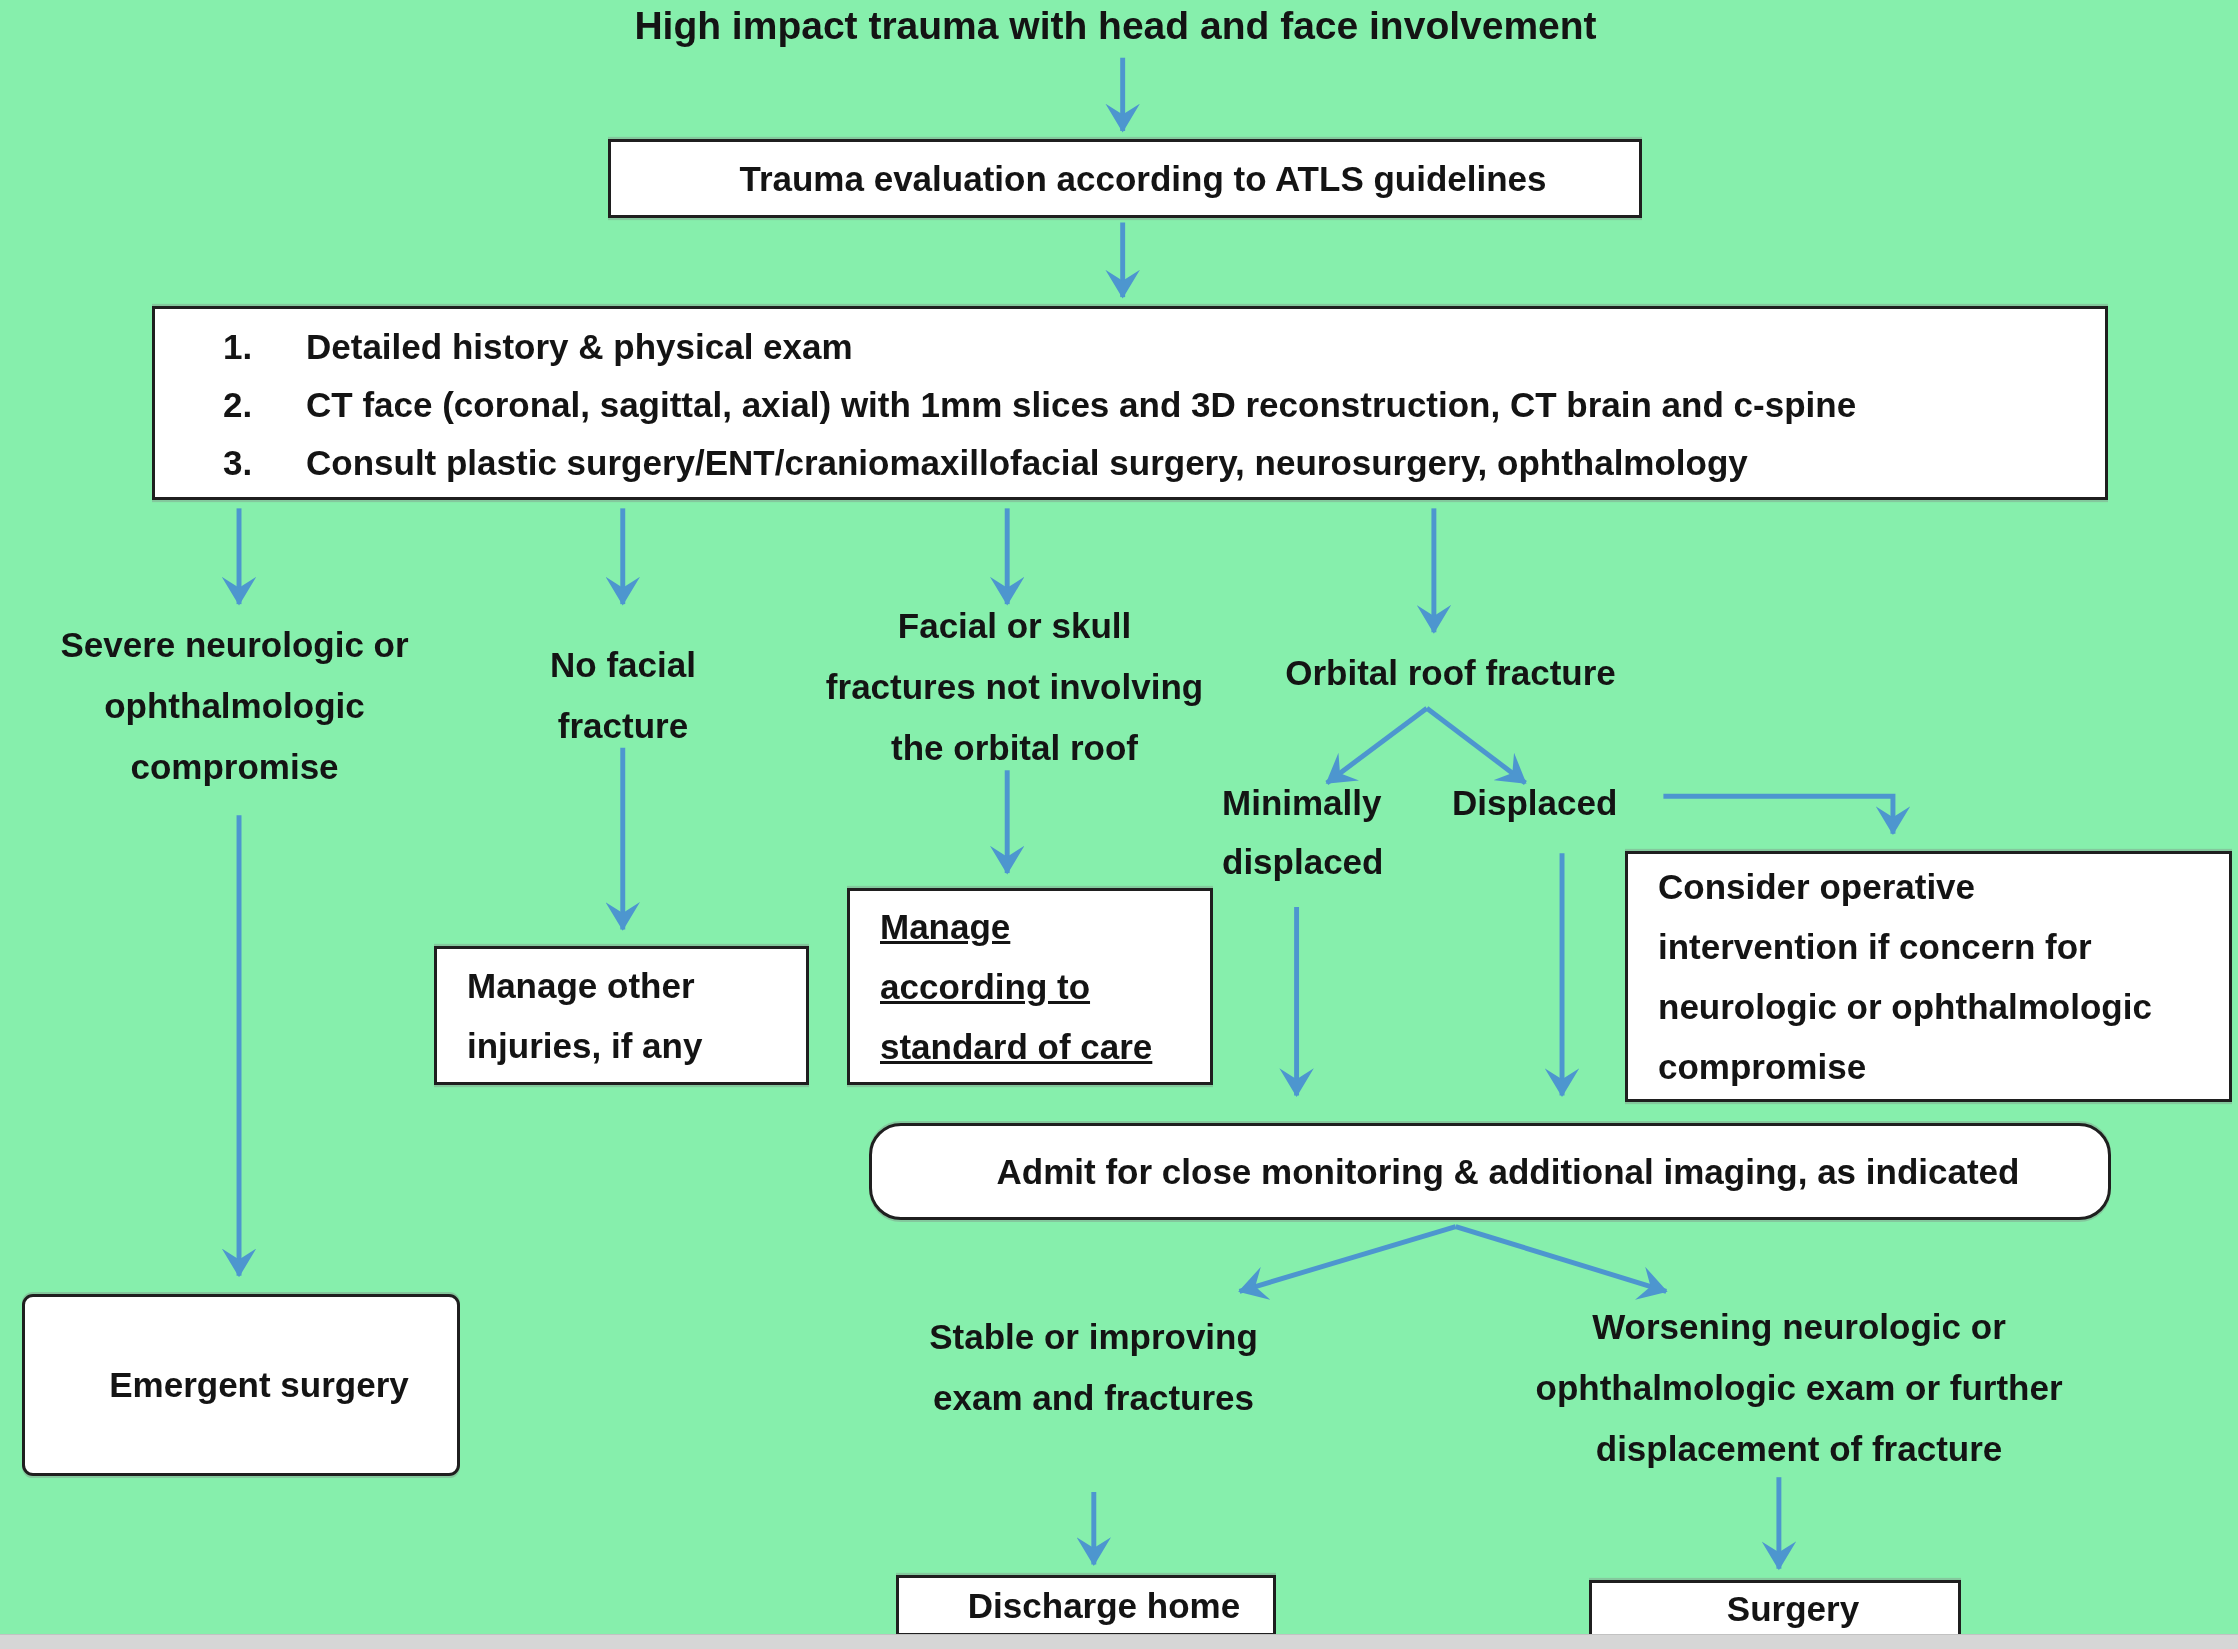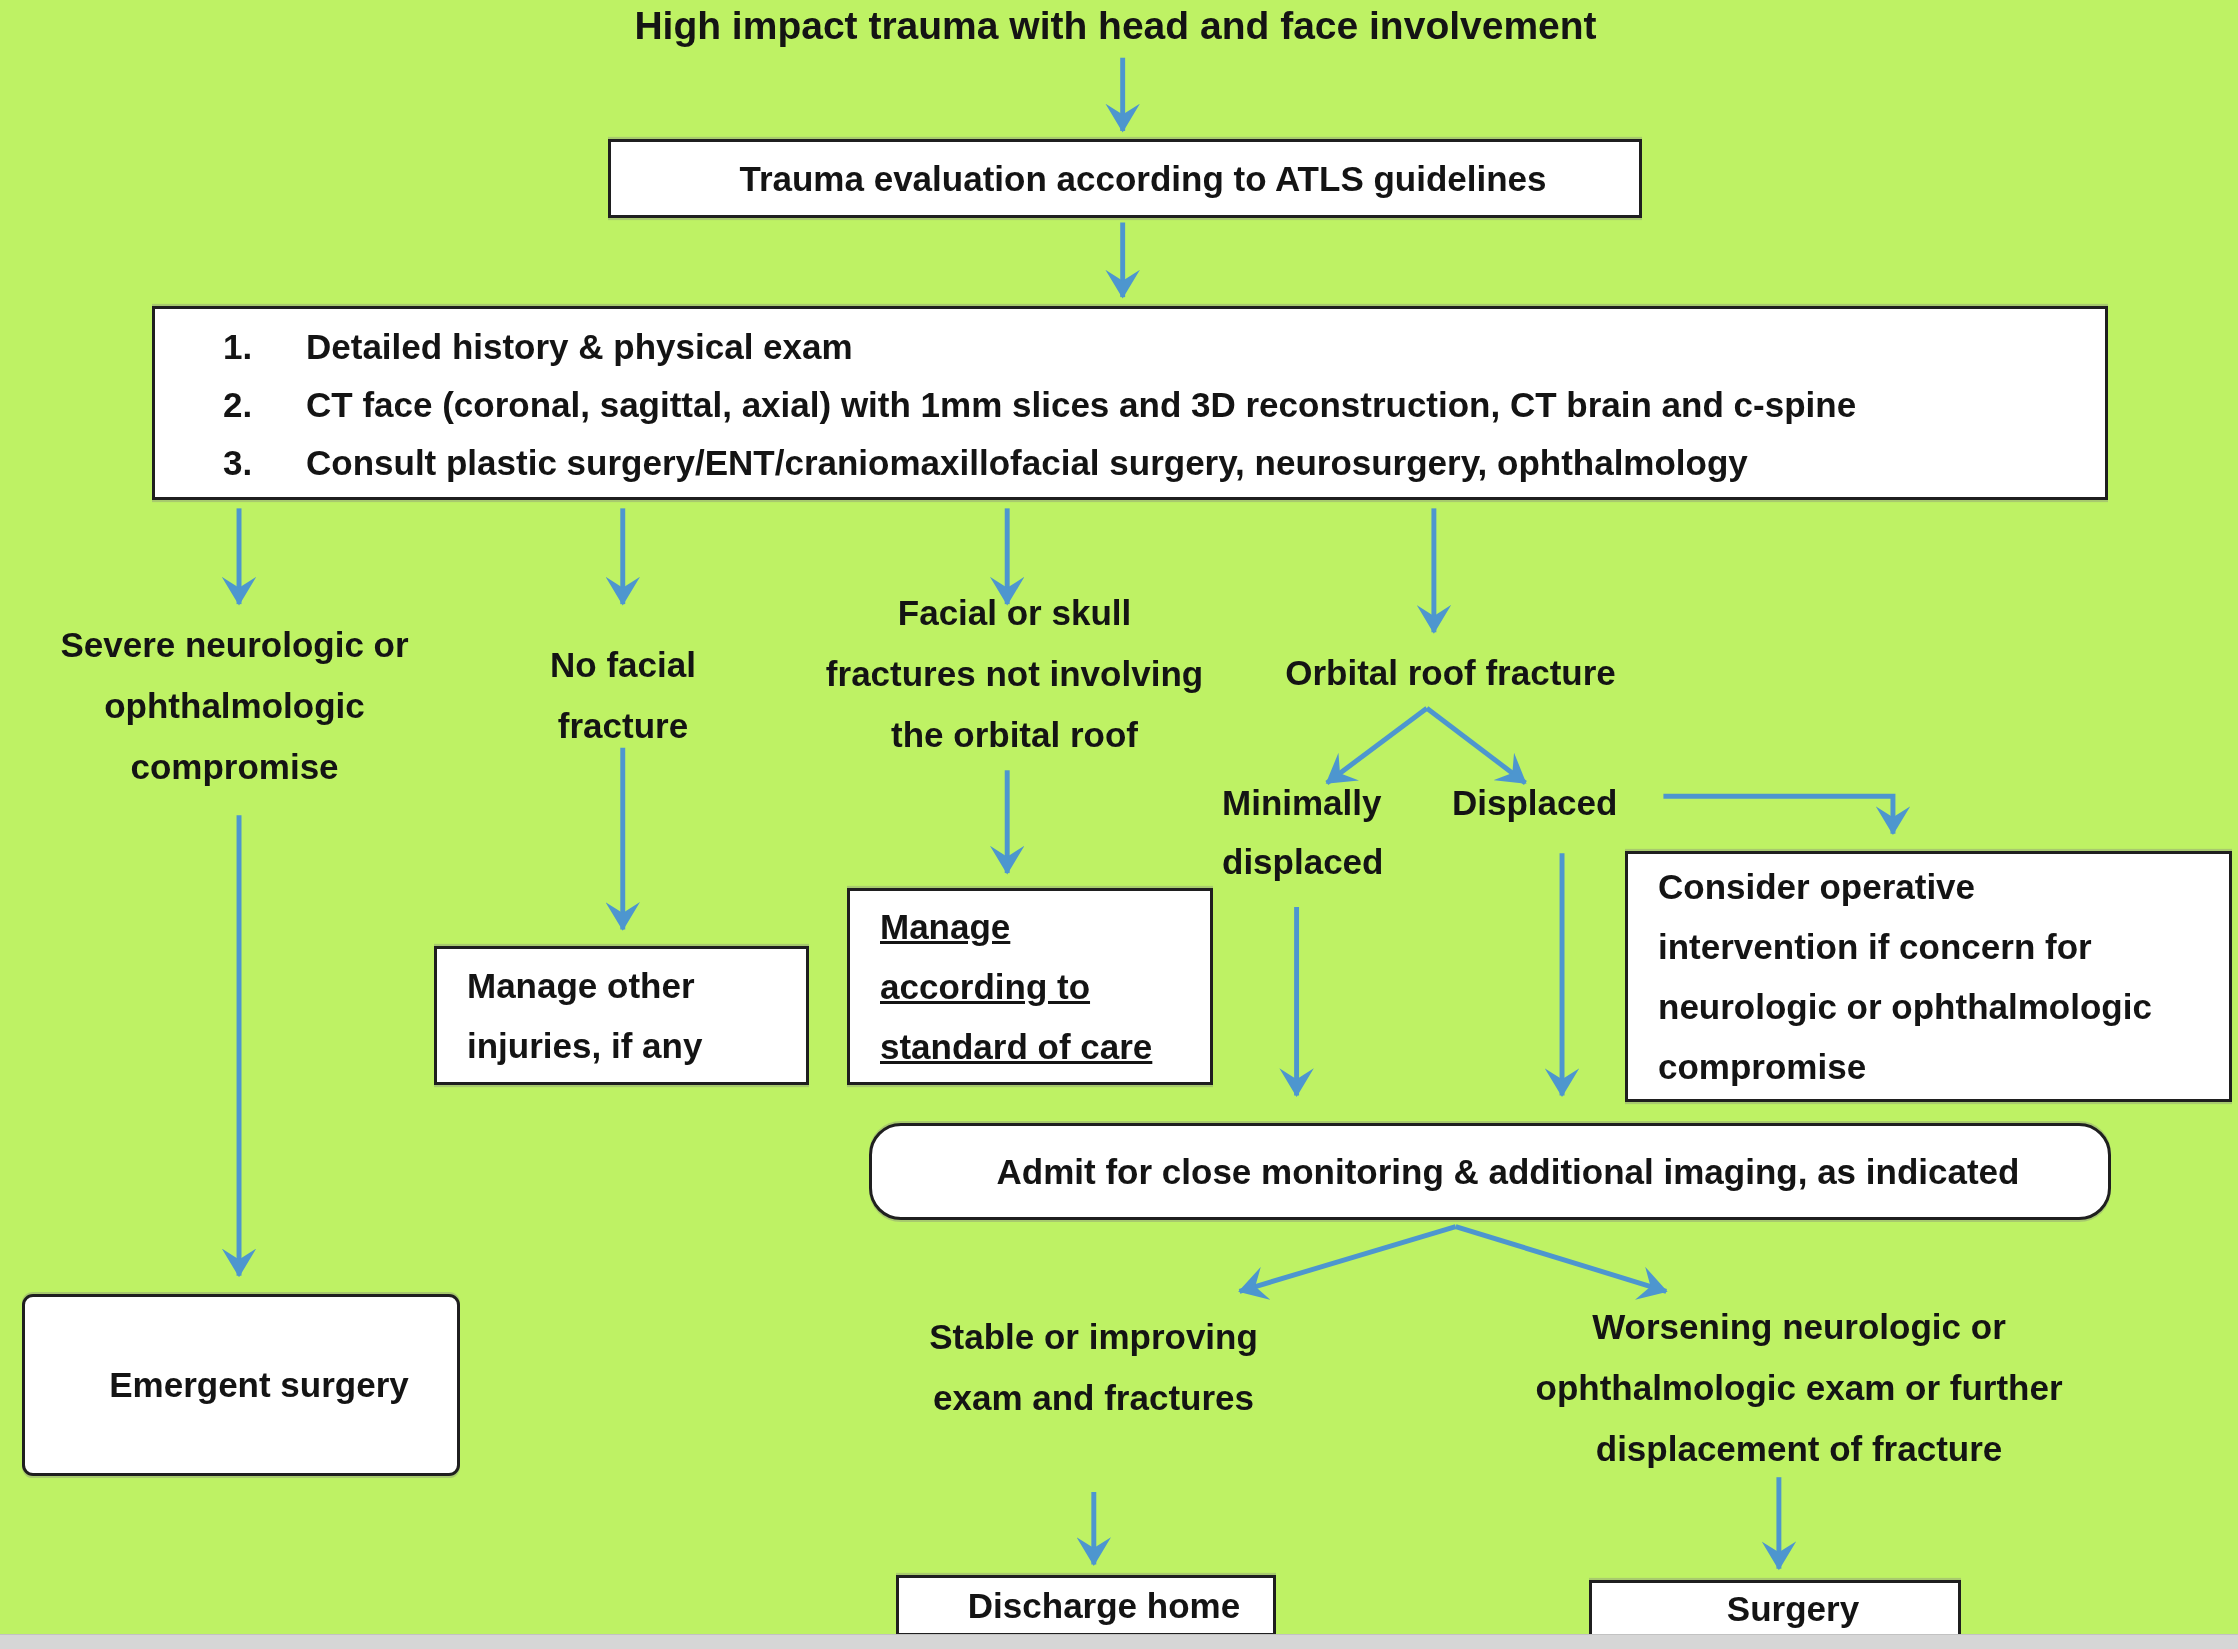--- a/index.html
+++ b/index.html
@@ -1,19 +1,19 @@
 <!DOCTYPE html>
 <html style="font-size:11.3px"><head>
 <meta charset="utf-8">
 <style>
   html,body{margin:0;padding:0;background:#ffffff;}
   .canvas{
     position:relative;
     width:2239px;height:1649px;
-    background:#bef264;
+    background:#86efac;
     font-family:"Liberation Sans", sans-serif;
     font-weight:600;
     color:#141414;
     overflow:hidden;
   }
   .arrows{position:absolute;left:0;top:0;width:2239px;height:1649px;pointer-events:none;}
   .arrows line,.arrows polyline{stroke:#4d96cf;stroke-width:7;fill:none;}
   .box{
     position:absolute;
     background:#ffffff;
@@ -97,21 +97,21 @@
     <span class="line">Severe neurologic or</span>
     <span class="line">ophthalmologic</span>
     <span class="line">compromise</span>
   </div>
 
   <div class="label center" style="left:482px;top:634px;width:282px;">
     <span class="line">No facial</span>
     <span class="line">fracture</span>
   </div>
 
-  <div class="label center" style="left:789px;top:582px;width:451px;text-align:center;">
+  <div class="label center" style="left:789px;top:595px;width:451px;text-align:center;">
     <span class="line">Facial or skull</span>
     <span class="line">fractures not involving</span>
     <span class="line">the orbital roof</span>
   </div>
 
   <div class="label center single" style="left:1204px;top:642px;width:493px;">Orbital roof fracture</div>
 
   <div class="label" style="left:1222px;top:773px;width:296px;line-height:59px;">
     <span class="line">Minimally</span>
     <span class="line">displaced</span>

